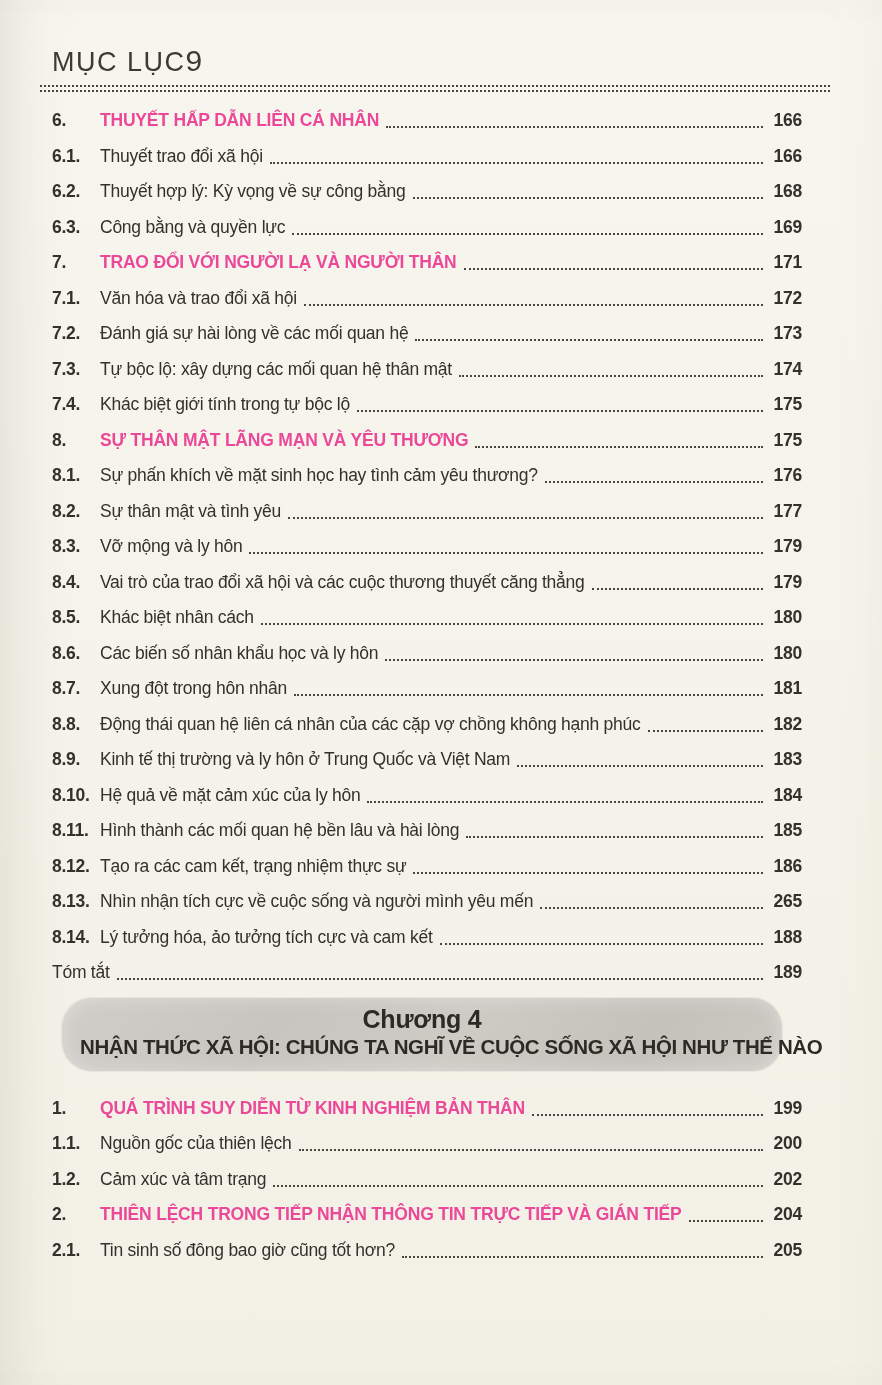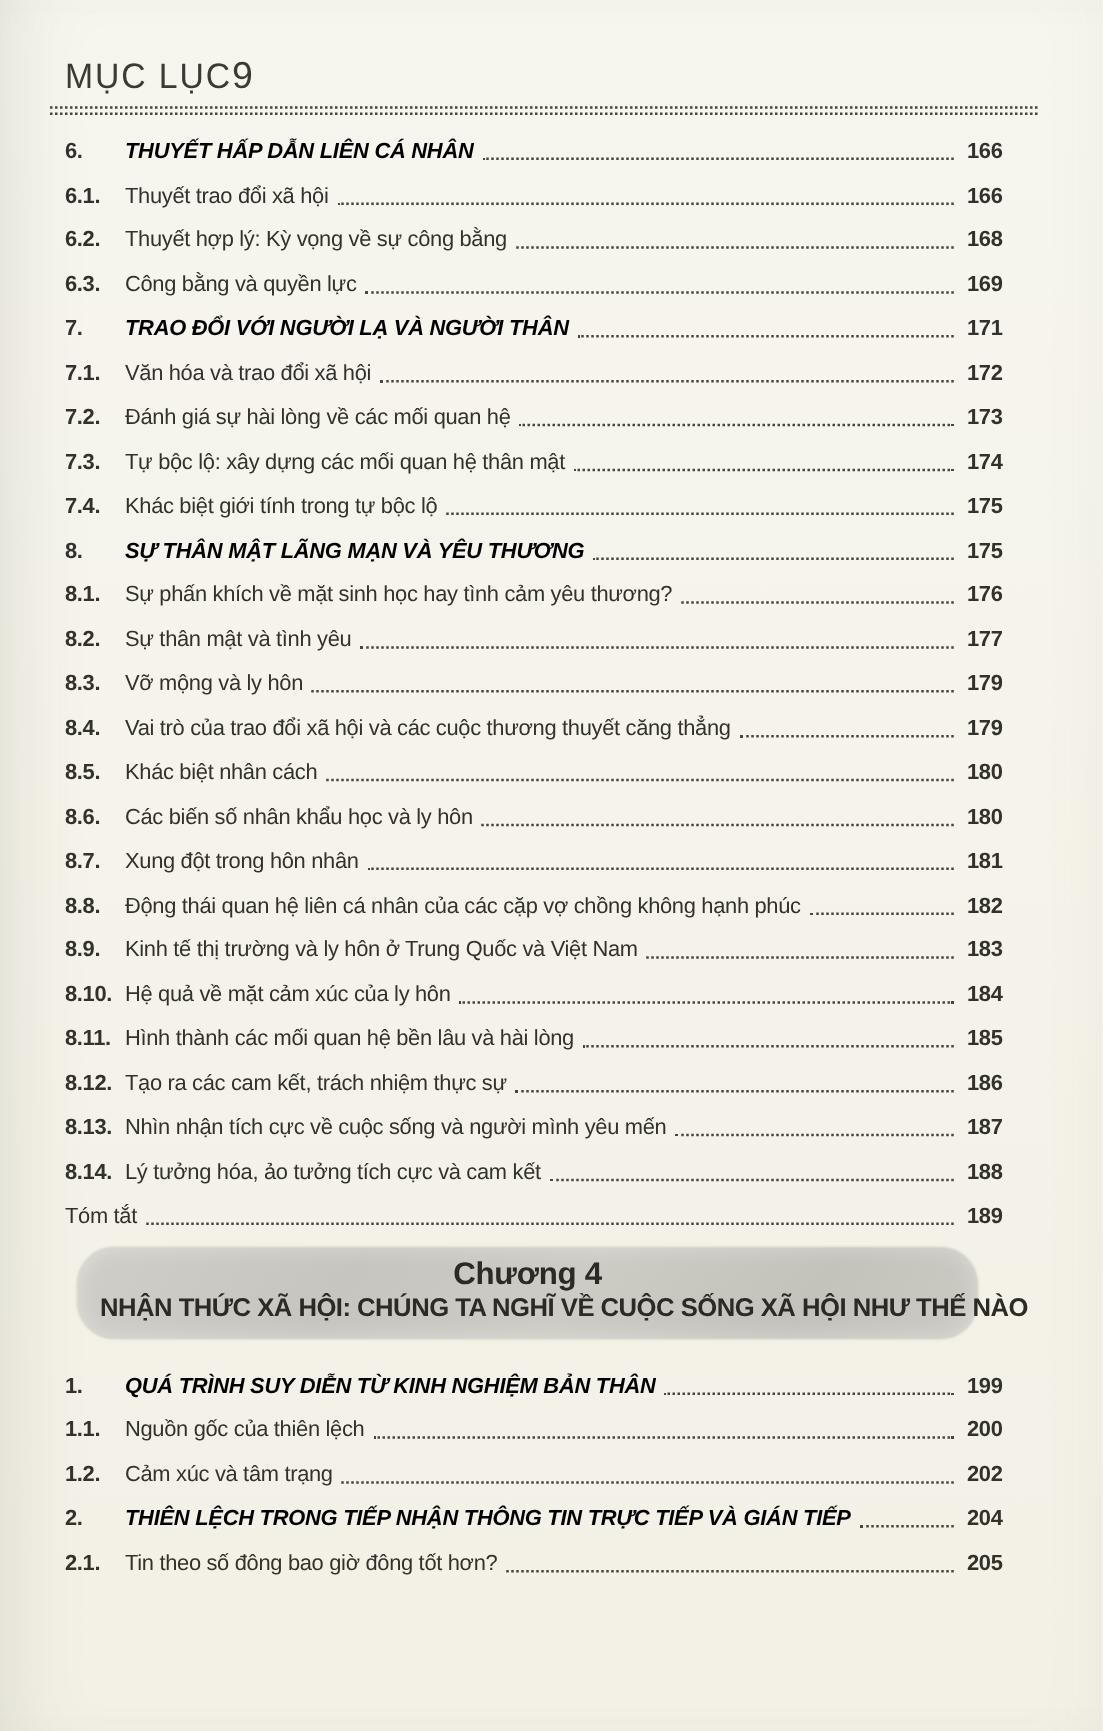--- a/index.html
+++ b/index.html
@@ -46,21 +46,21 @@
     height: 22px; margin-bottom: 13.5px;
     font-size: 17.5px; letter-spacing: -0.25px;
     white-space: nowrap;
   }
   .row .num {
     flex: 0 0 48px; font-weight: 600;
   }
   .row.main .num { font-weight: 700; }
   .row .title { font-weight: 400; color: #32312b; }
   .row.main .title {
-    font-weight: 700; color: #000000; letter-spacing: -0.2px; font-style: italic;
+    font-weight: 700; color: #ec4899; letter-spacing: -0.2px;
   }
   .row .dots {
     flex: 1 1 auto; height: 0;
     border-bottom: 2.2px dotted #47463f;
     margin: 0 5px 0 7px;
     align-self: flex-end;
     margin-bottom: 4px;
   }
   .row .pg {
     flex: 0 0 auto; min-width: 34px; text-align: right;
@@ -225,29 +225,29 @@
           <span class="pg">184</span>
         </div>
         <div class="row sub">
           <span class="num">8.11.</span>
           <span class="title">Hình thành các mối quan hệ bền lâu và hài lòng</span>
           <span class="dots"></span>
           <span class="pg">185</span>
         </div>
         <div class="row sub">
           <span class="num">8.12.</span>
-          <span class="title">Tạo ra các cam kết, trách nhiệm thực sự</span>
+          <span class="title">Tạo ra các cam kết, trạng nhiệm thực sự</span>
           <span class="dots"></span>
           <span class="pg">186</span>
         </div>
         <div class="row sub">
           <span class="num">8.13.</span>
           <span class="title">Nhìn nhận tích cực về cuộc sống và người mình yêu mến</span>
           <span class="dots"></span>
-          <span class="pg">187</span>
+          <span class="pg">265</span>
         </div>
         <div class="row sub">
           <span class="num">8.14.</span>
           <span class="title">Lý tưởng hóa, ảo tưởng tích cực và cam kết</span>
           <span class="dots"></span>
           <span class="pg">188</span>
         </div>
         <div class="row sub">
           <span class="title">Tóm tắt</span>
           <span class="dots"></span>
@@ -284,20 +284,20 @@
       </div>
       <div class="group">
         <div class="row main">
           <span class="num">2.</span>
           <span class="title">THIÊN LỆCH TRONG TIẾP NHẬN THÔNG TIN TRỰC TIẾP VÀ GIÁN TIẾP</span>
           <span class="dots"></span>
           <span class="pg">204</span>
         </div>
         <div class="row sub">
           <span class="num">2.1.</span>
-          <span class="title">Tin theo số đông bao giờ đông tốt hơn?</span>
+          <span class="title">Tin sinh số đông bao giờ cũng tốt hơn?</span>
           <span class="dots"></span>
           <span class="pg">205</span>
         </div>
       </div>
     </div>
 
 </div>
 
 </body></html>

